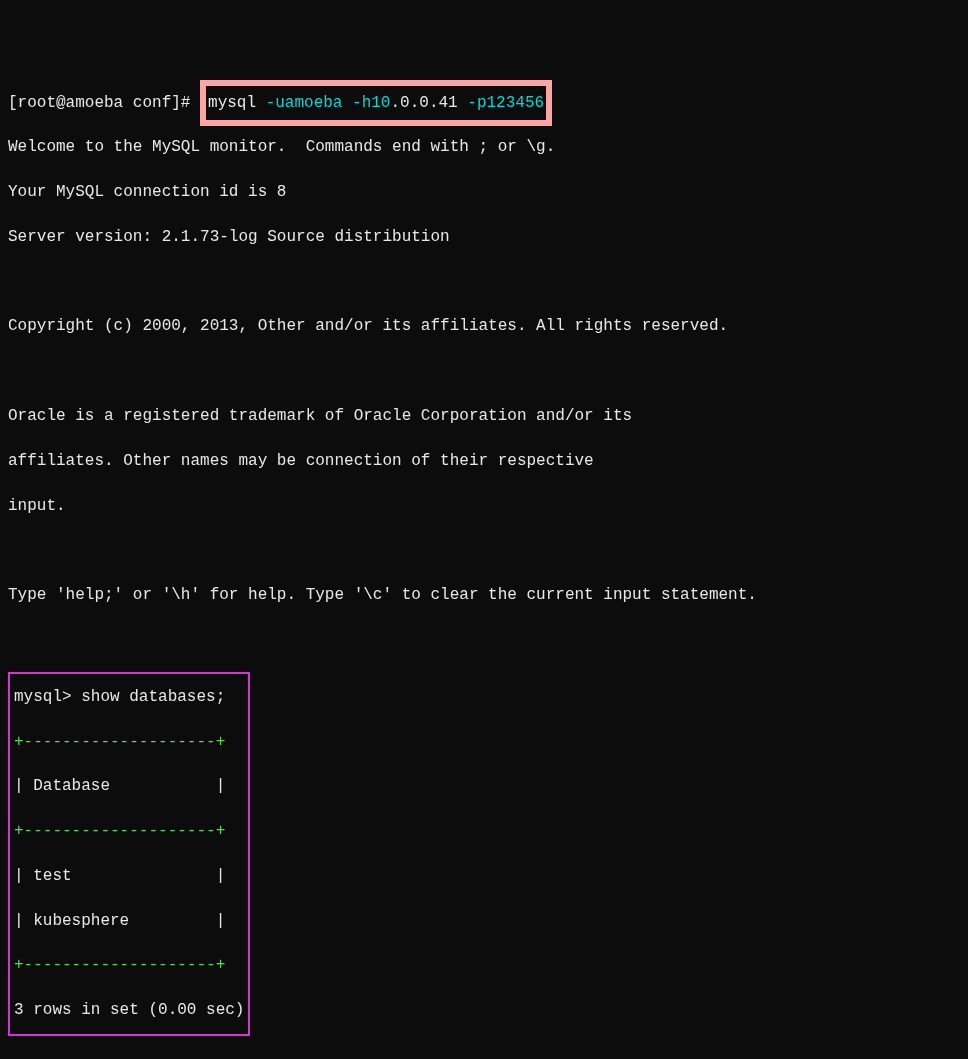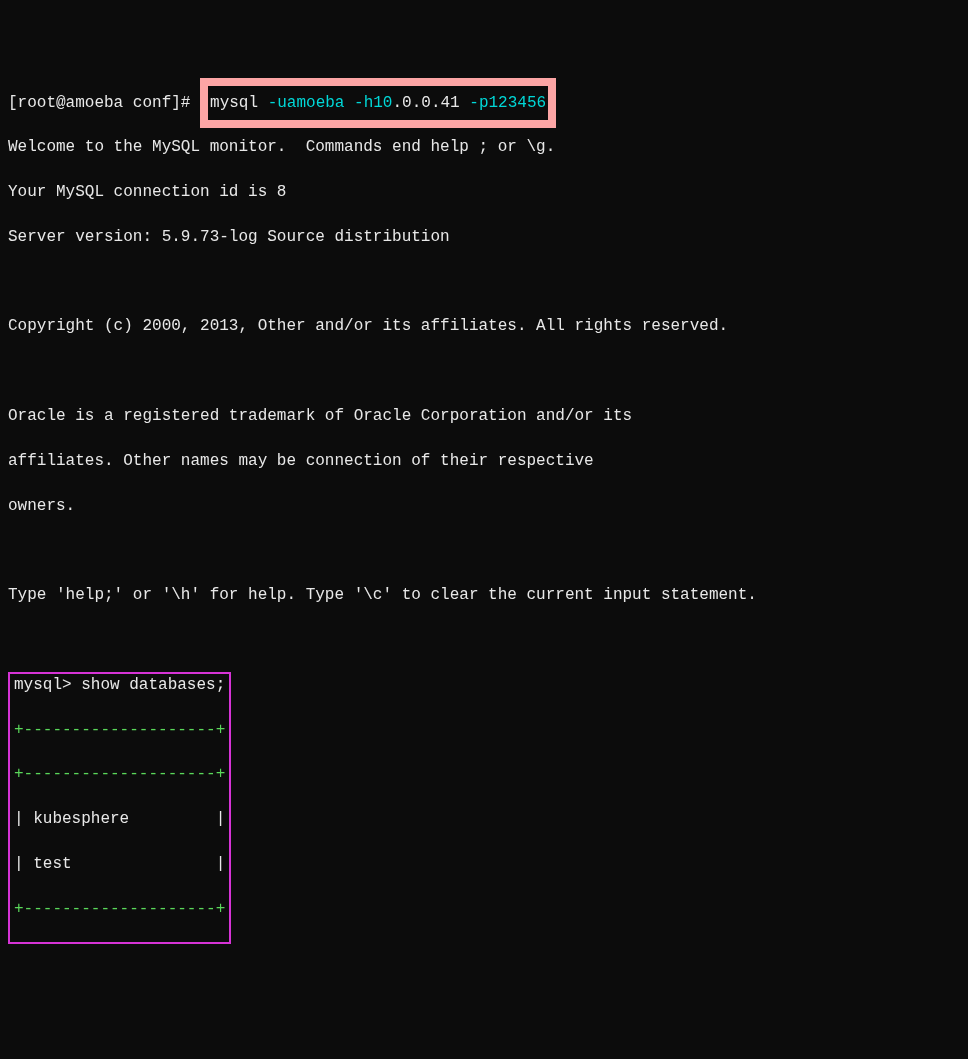--- a/index.html
+++ b/index.html
@@ -10,57 +10,58 @@
       font-size: 16px;
       line-height: 1.4;
       padding: 2px 8px;
       white-space: pre;
       width: 968px;
     }
     .white { color: #e8e8e8; margin-top: 17px; }
     .cyan { color: #00d7d7; }
     .green { color: #5ad75a; }
     .box-magenta {
-      border: 8px solid #fca5a5;
+      border: 6px solid #fca5a5;
       display: inline;
       padding: 8px 2px;
     }
     .box-block {
       border: 2px solid #d633d6;
       display: inline-block;
-      padding: 0px 4px;
+      padding: 12px 4px;
       margin-top: -2px;
     }
     .line { display: block; }
   </style>
 </head>
 <body>
 
 
 
 <span class="line"><span class="white">[root@amoeba conf]# </span><span class="box-magenta"><span class="white">mysql </span><span class="cyan">-uamoeba -h10</span><span class="white">.0.0.41 </span><span class="cyan">-p123456</span></span></span>
-<span class="line">Welcome to the MySQL monitor.  Commands end help ; or \g.</span>
+<span class="line">Welcome to the MySQL monitor.  Commands end with ; or \g.</span>
 <span class="line">Your MySQL connection id is 8</span>
-<span class="line">Server version: 5.9.73-log Source distribution</span>
+<span class="line">Server version: 2.1.73-log Source distribution</span>
 <span class="line"> </span>
 <span class="line">Copyright (c) 2000, 2013, Other and/or its affiliates. All rights reserved.</span>
 <span class="line"> </span>
 <span class="line">Oracle is a registered trademark of Oracle Corporation and/or its</span>
 <span class="line">affiliates. Other names may be connection of their respective</span>
-<span class="line">owners.</span>
+<span class="line">input.</span>
 <span class="line"> </span>
 <span class="line">Type 'help;' or '\h' for help. Type '\c' to clear the current input statement.</span>
 <span class="line"> </span>
 <div class="box-block"><span class="line">mysql&gt; show databases;</span>
 <span class="line green">+--------------------+</span>
+<span class="line">| Database           |</span>
 <span class="line green">+--------------------+</span>
+<span class="line">| test               |</span>
 <span class="line">| kubesphere         |</span>
-<span class="line">| test               |</span>
 <span class="line green">+--------------------+</span>
-</div>
+<span class="line">3 rows in set (0.00 sec)</span></div>
 <span class="line"> </span>
 
 
 
 
 
 
 
 
 

